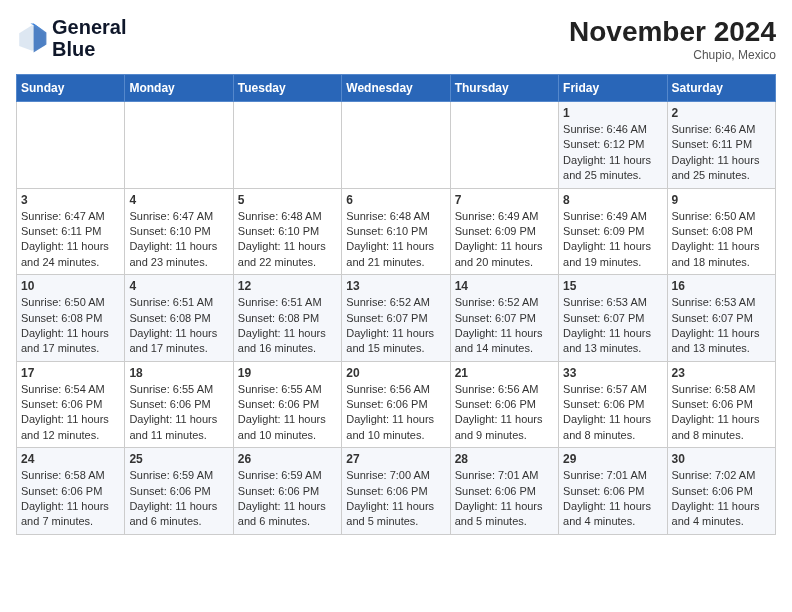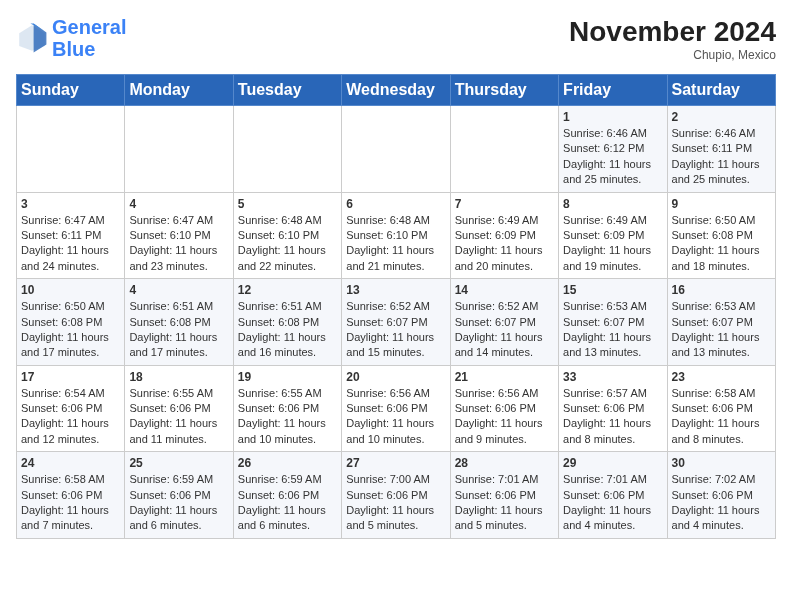--- a/index.html
+++ b/index.html
@@ -17,21 +17,21 @@
       margin-bottom: 12px;
     }
     .logo {
       display: flex;
       align-items: center;
       gap: 4px;
     }
     .logo-text {
       font-size: 20px;
       font-weight: bold;
-      color: #3b82f6;
+      color: #0f172a;
       line-height: 1.1;
     }
     .logo-text span {
       display: block;
     }
     .logo-icon {
       width: 32px;
       height: 32px;
     }
     .title-area {
@@ -47,21 +47,21 @@
       color: #555;
     }
     table {
       width: 100%;
       border-collapse: collapse;
       table-layout: fixed;
     }
     thead th {
       background: #2966b8;
       color: #fff;
-      font-size: 16px;
+      font-size: 12px;
       font-weight: bold;
       padding: 6px 4px;
       text-align: left;
       border: 1px solid #5588cc;
     }
     tbody td {
       border: 1px solid #ccc;
       vertical-align: top;
       padding: 4px;
       font-size: 10px;

